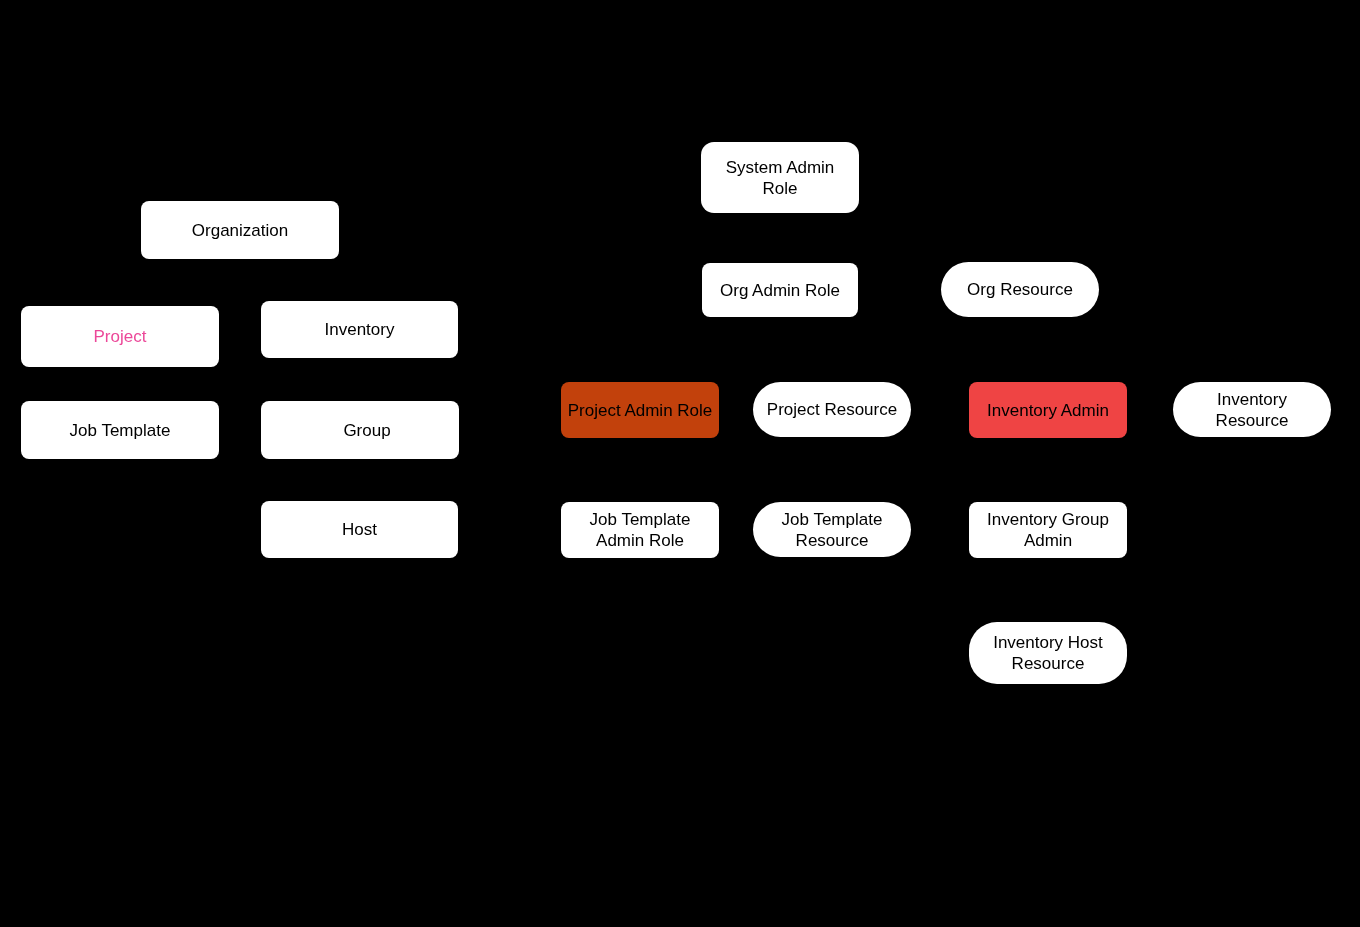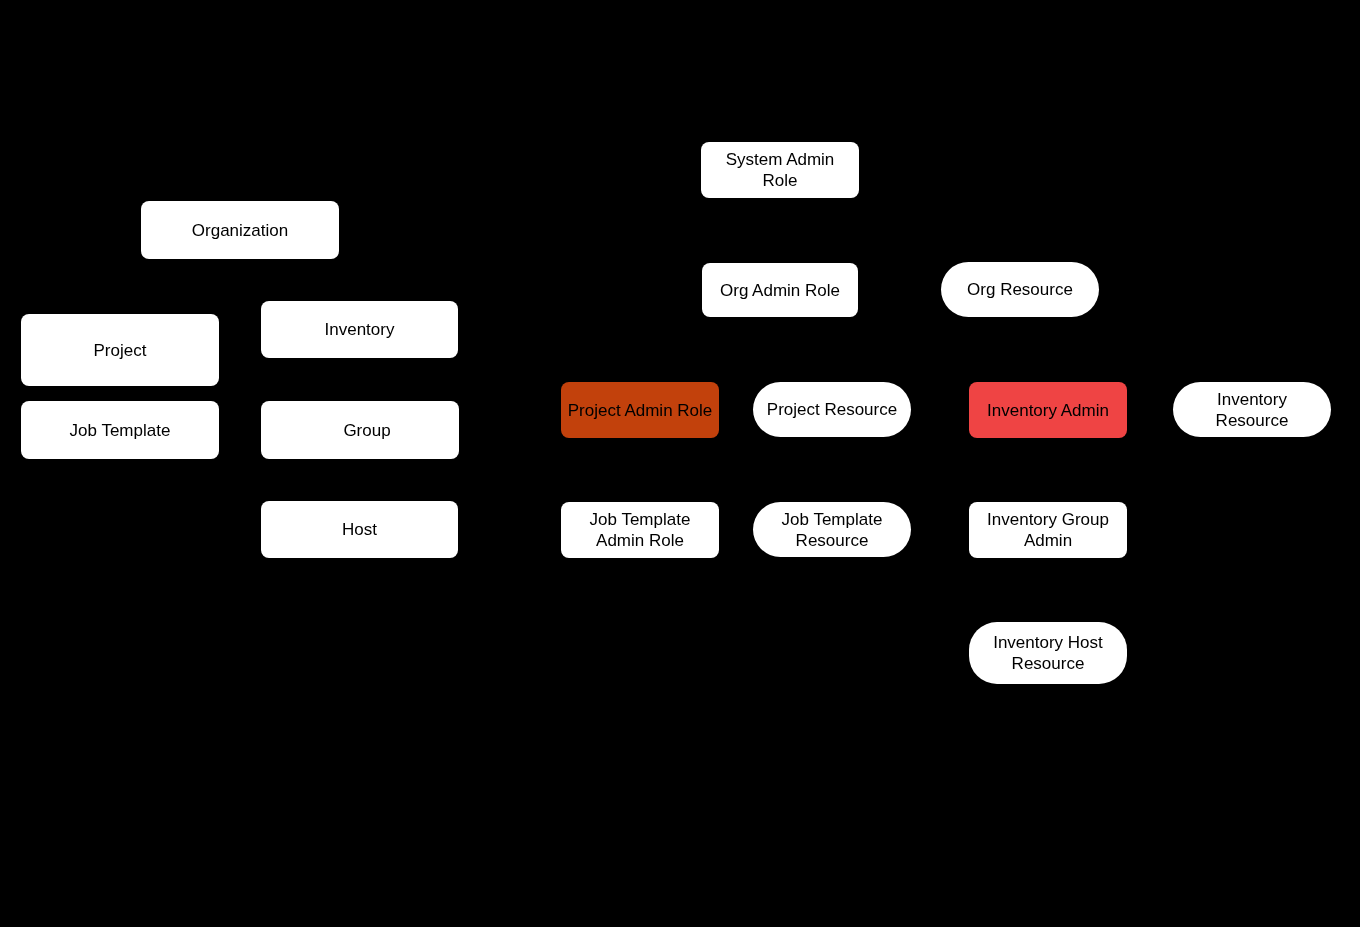--- a/index.html
+++ b/index.html
@@ -33,36 +33,36 @@
     border-radius: 28px;
   }
 </style>
 </head>
 <body>
 
 <div id="canvas" style="background: rgb(0, 0, 0); width: 1360px; height: 927px;">
     <div class="node rect" style="left: 141px; top: 201px; width: 198px; height: 58px; background: rgb(255, 255, 255); color: rgb(0, 0, 0);">
       <span>Organization</span>
     </div>
-    <div class="node rect" style="left: 21px; top: 314px; width: 198px; height: 72px; background: rgb(255, 255, 255); color: #000000;">
+    <div class="node rect" style="left: 21px; top: 306px; width: 198px; height: 61px; background: rgb(255, 255, 255); color: #ec4899;">
       <span>Project</span>
     </div>
     <div class="node rect" style="left: 261px; top: 301px; width: 197px; height: 57px; background: rgb(255, 255, 255); color: rgb(0, 0, 0);">
       <span>Inventory</span>
     </div>
     <div class="node rect" style="left: 21px; top: 401px; width: 198px; height: 58px; background: rgb(255, 255, 255); color: rgb(0, 0, 0);">
       <span>Job Template</span>
     </div>
     <div class="node rect" style="left: 261px; top: 401px; width: 198px; height: 58px; background: rgb(255, 255, 255); color: rgb(0, 0, 0); padding-left: 20px;">
       <span>Group</span>
     </div>
     <div class="node rect" style="left: 261px; top: 501px; width: 197px; height: 57px; background: rgb(255, 255, 255); color: rgb(0, 0, 0);">
       <span>Host</span>
     </div>
-    <div class="node rect" style="left: 701px; top: 142px; width: 158px; height: 56px; background: rgb(255, 255, 255); color: rgb(0, 0, 0);">
+    <div class="node rect" style="left: 701px; top: 142px; width: 158px; height: 71px; background: rgb(255, 255, 255); color: rgb(0, 0, 0); border-radius: 13px;">
       <span>System Admin Role</span>
     </div>
     <div class="node rect" style="left: 702px; top: 263px; width: 156px; height: 54px; background: rgb(255, 255, 255); color: rgb(0, 0, 0);">
       <span>Org Admin Role</span>
     </div>
     <div class="node pill" style="left: 941px; top: 262px; width: 158px; height: 55px; background: rgb(255, 255, 255); color: rgb(0, 0, 0);">
       <span>Org Resource</span>
     </div>
     <div class="node rect" style="left: 561px; top: 382px; width: 158px; height: 56px; background: #c2410c; color: rgb(0, 0, 0);">
       <span>Project Admin Role</span>

